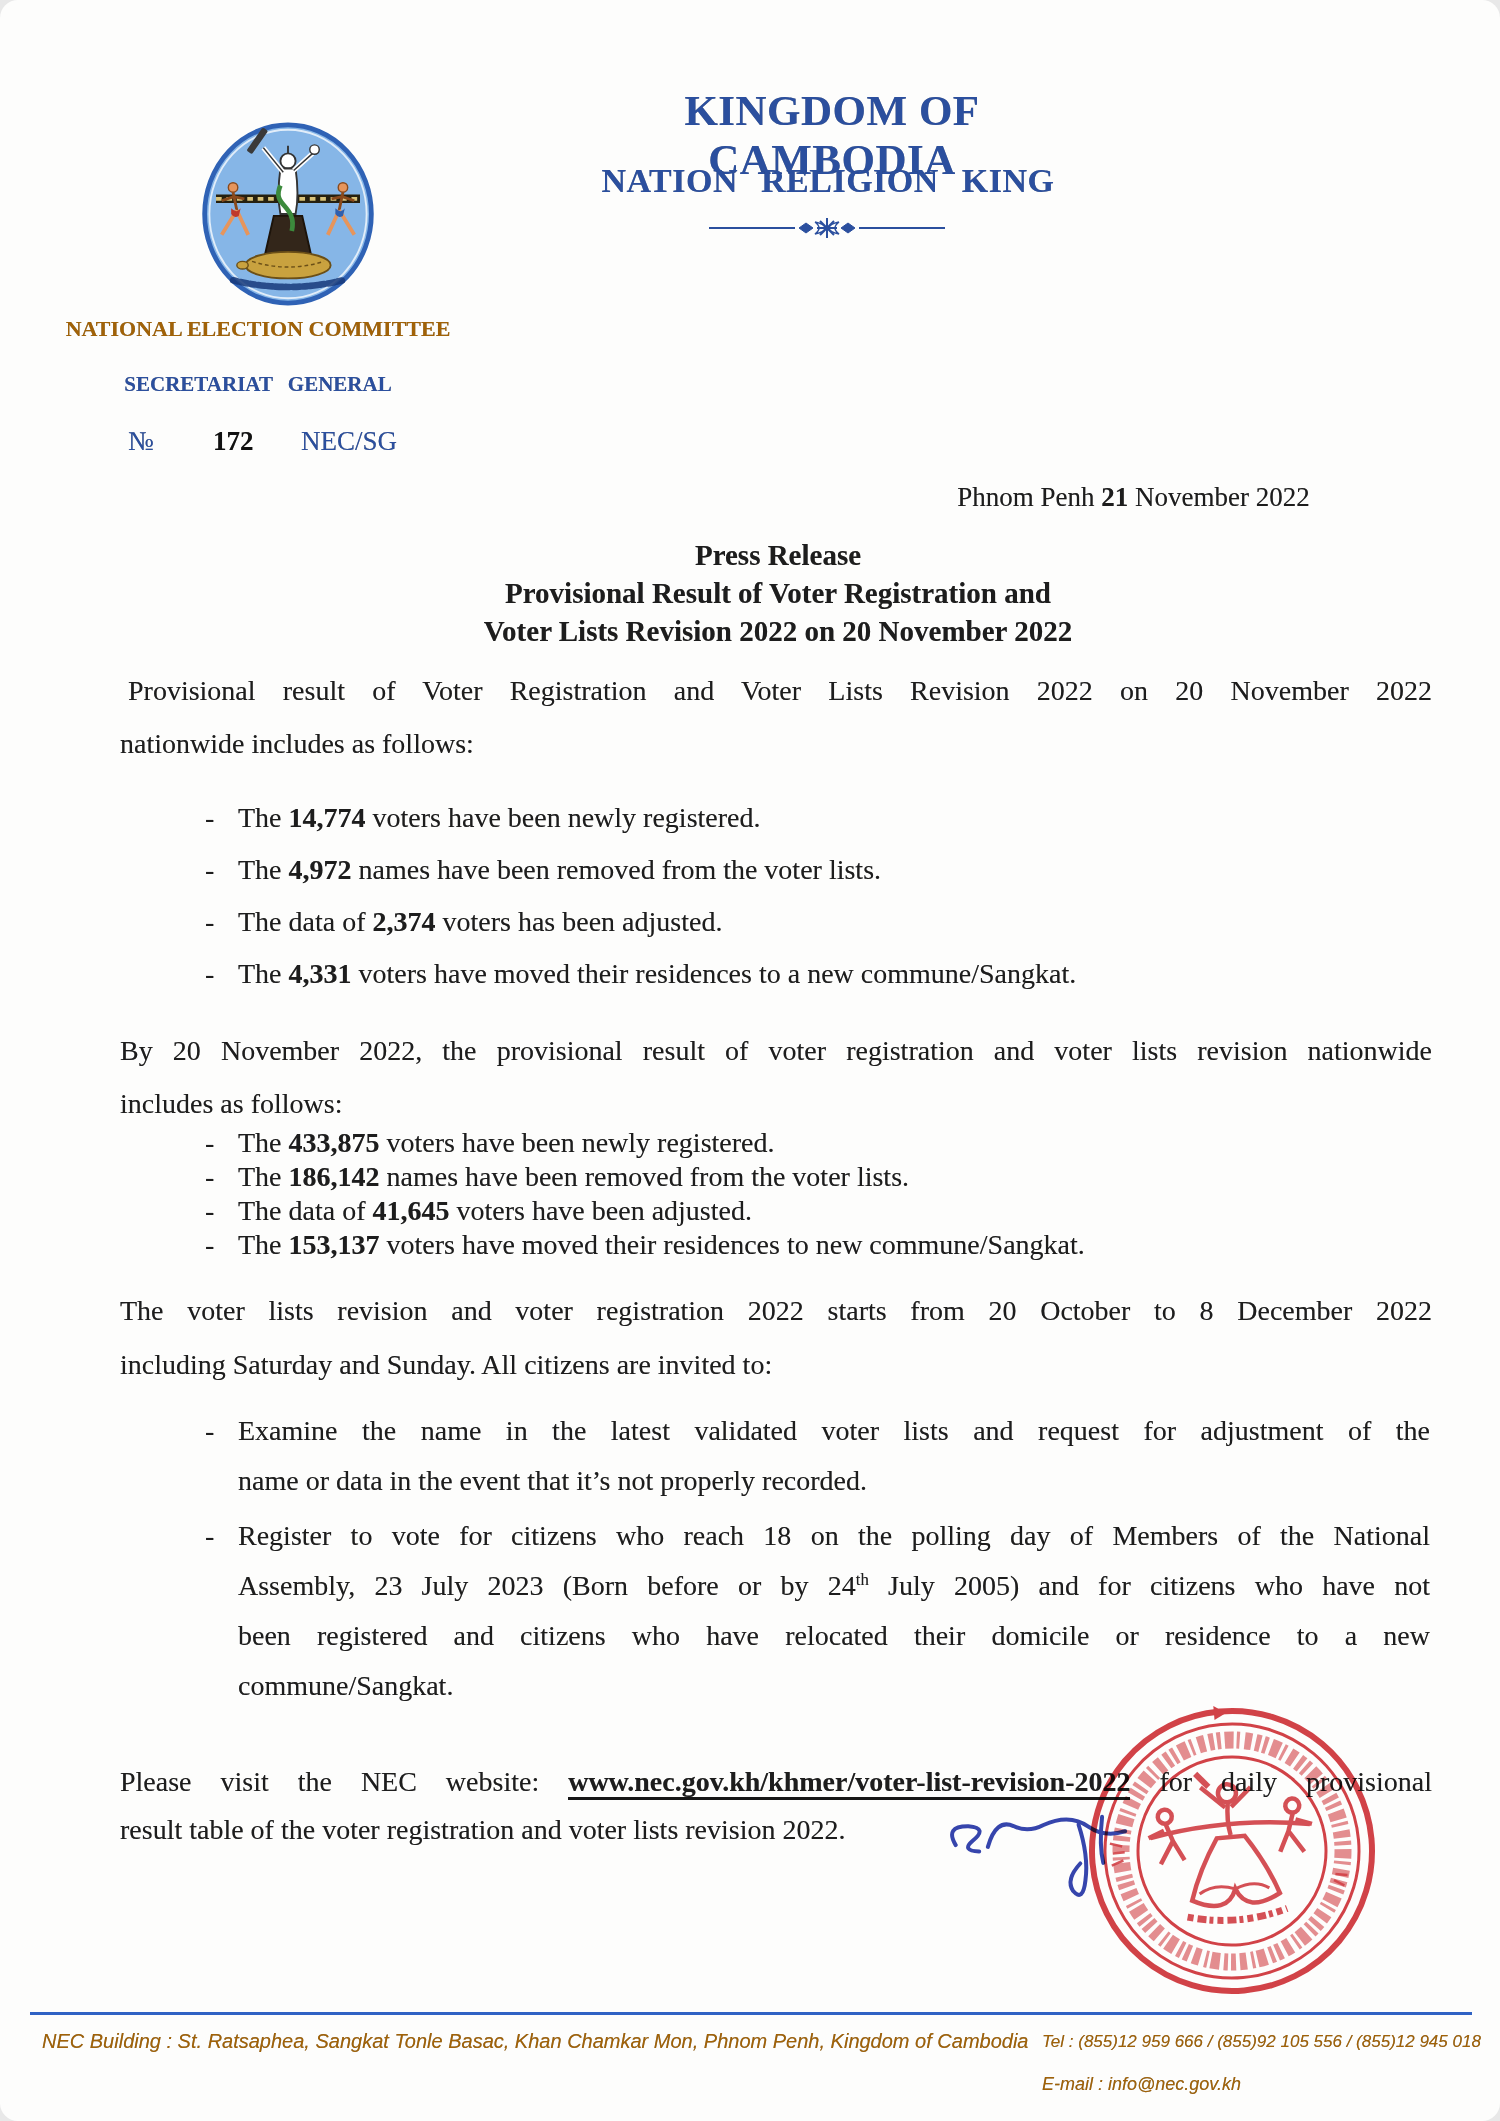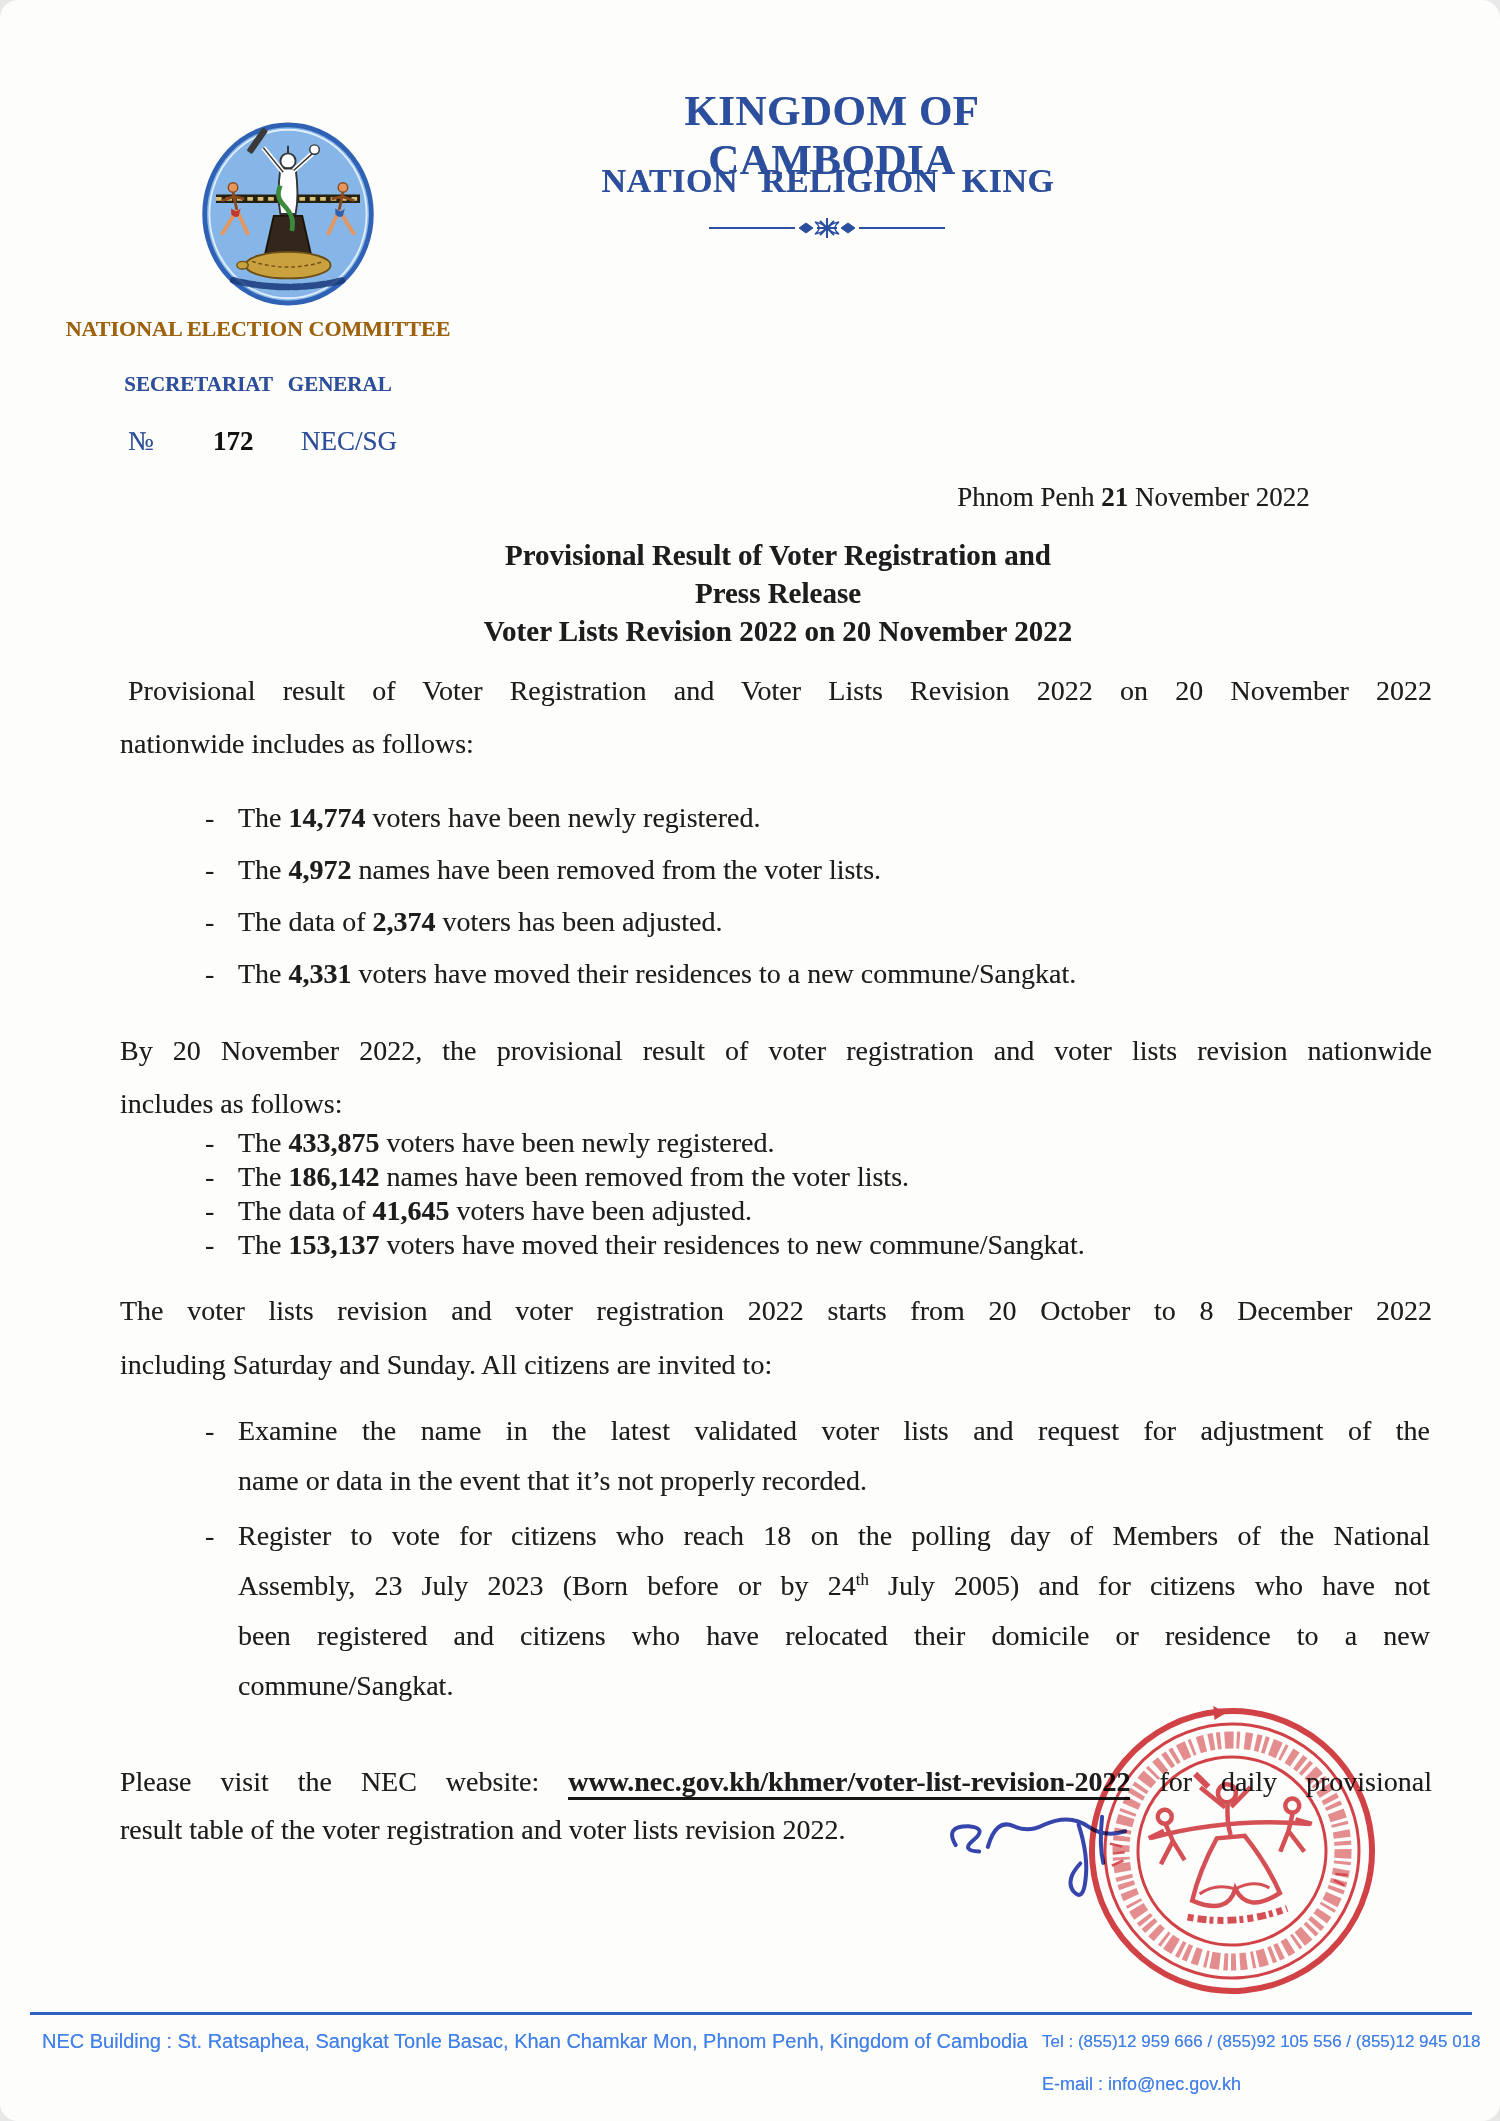--- a/index.html
+++ b/index.html
@@ -74,21 +74,21 @@
     border-bottom:3px solid #161616;
   }
   
   .stamp{
     position:absolute;left:1082px;top:1700px;width:300px;height:302px;
     mix-blend-mode:multiply;opacity:.9;transform:rotate(-5deg);
   }
   .signature{position:absolute;left:948px;top:1786px;width:225px;height:135px;mix-blend-mode:multiply;}
   
   .footrule{position:absolute;left:30px;top:2012px;width:1442px;height:3px;background:#2f62c4;}
-  .footer{font-family:"Liberation Sans","DejaVu Sans",sans-serif;color:#3b82f6;}
+  .footer{font-family:"Liberation Sans","DejaVu Sans",sans-serif;color:#a16207;font-style:italic;}
   .f-address{position:absolute;left:42px;top:2030px;font-size:20px;}
   .f-tel{position:absolute;left:1042px;top:2032px;font-size:17px;}
   .f-email{position:absolute;left:1042px;top:2074px;font-size:18px;}
   
   .page{text-shadow:0 0 .4px rgba(40,40,40,.45);border-radius:18px;}
 </style>
 </head>
 <body>
 
 <div class="page">
@@ -156,22 +156,22 @@
 
   <div class="numline">
     <span class="no">№</span>
     <span class="num">172</span>
     <span class="suffix">NEC/SG</span>
   </div>
 
   <div class="dateline"><span>Phnom Penh </span><b>21</b><span> November 2022</span></div>
 
   <div class="doc-title">
+    <div>Press Release</div>
     <div>Provisional Result of Voter Registration and</div>
-    <div>Press Release</div>
     <div>Voter Lists Revision 2022 on 20 November 2022</div>
   </div>
 
   <div class="par p1">
     <div class="jl indent1">Provisional result of Voter Registration and Voter Lists Revision 2022 on 20 November 2022</div>
     <div>nationwide includes as follows:</div>
   </div>
 
   <div class="list l1">
     <div class="li"><span class="dash">-</span><span>The </span><b>14,774</b><span> voters have been newly registered.</span></div>

